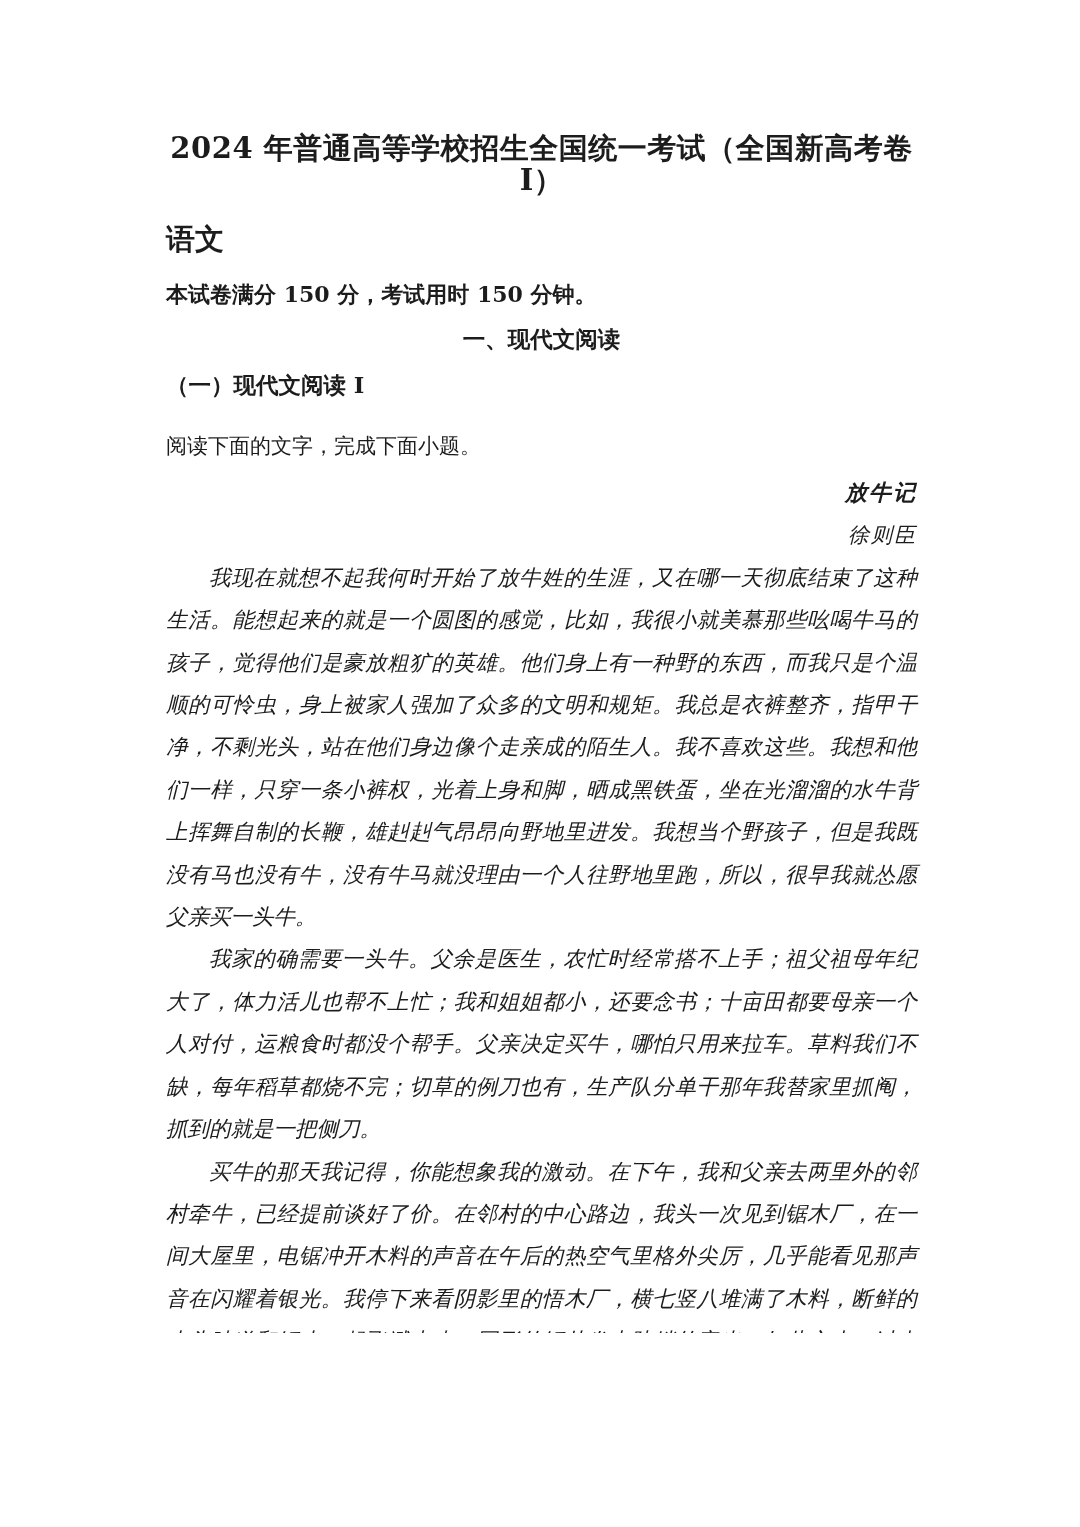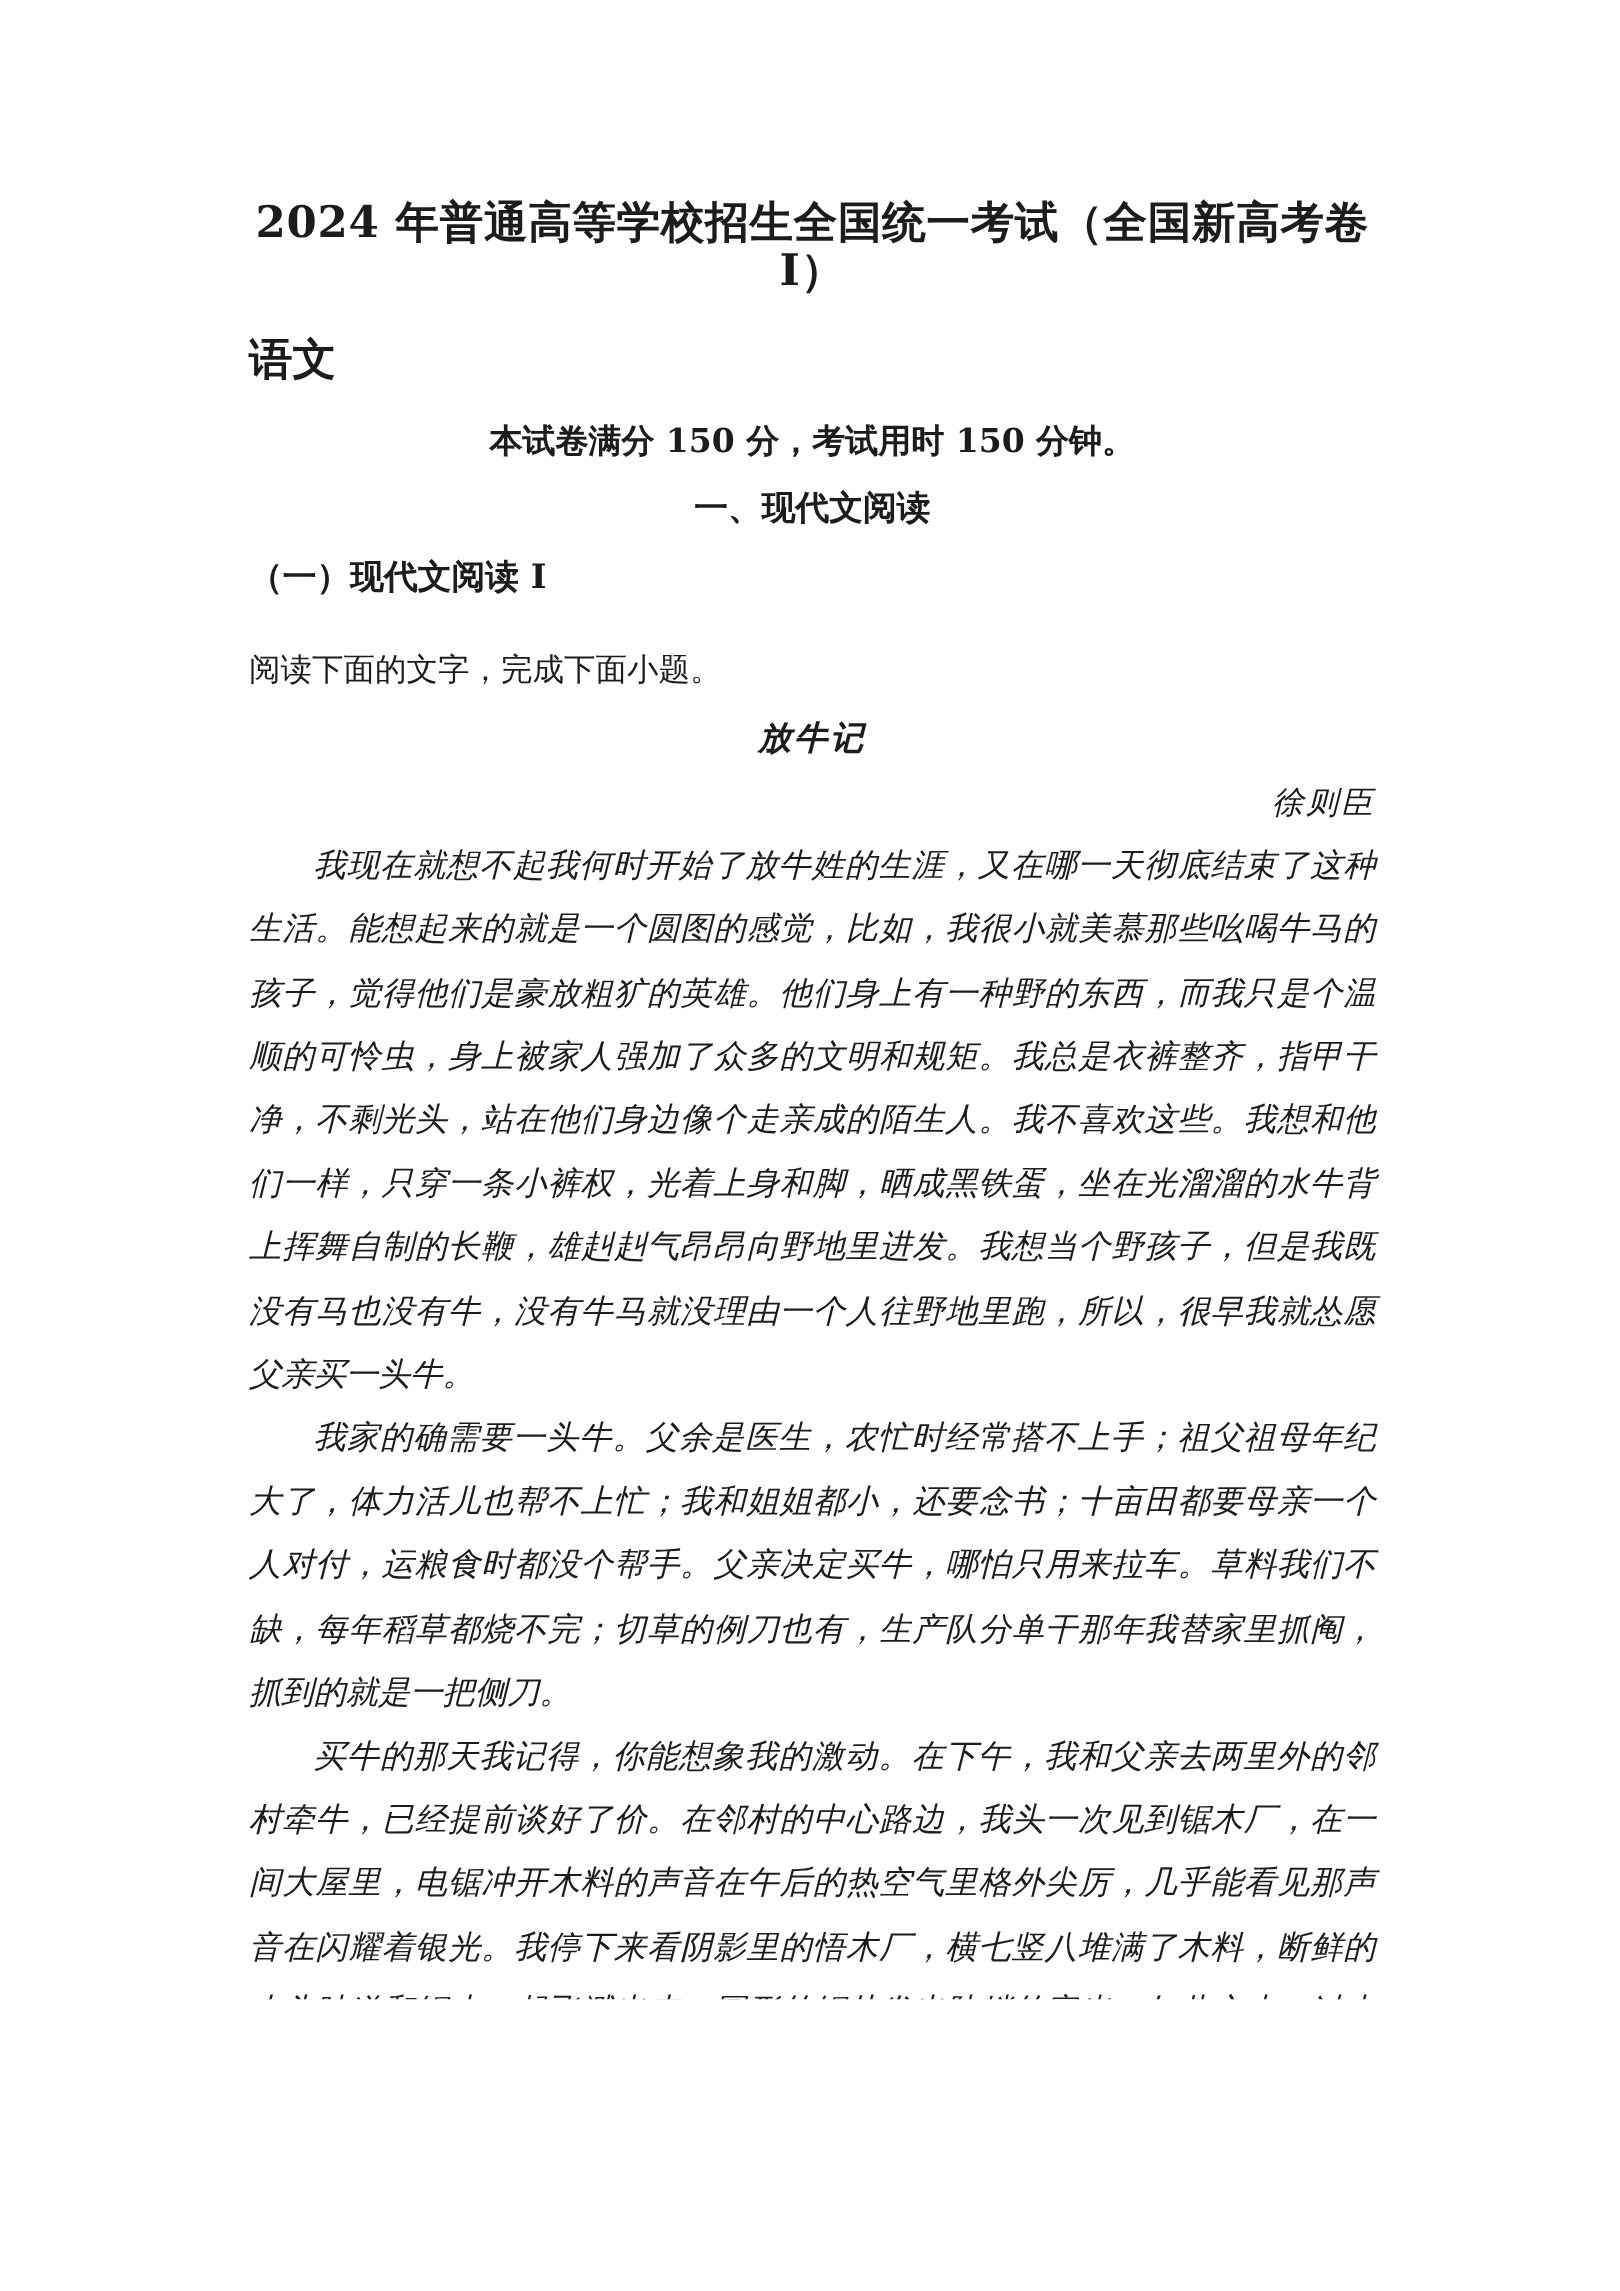--- a/index.html
+++ b/index.html
@@ -30,21 +30,21 @@
   .subject-title {
     font-size: 29px;
     font-weight: bold;
     text-align: left;
     margin: 0 0 25px 0;
     line-height: 1.1;
   }
   .exam-note {
     font-size: 22px;
     font-weight: bold;
-    text-align: center;
+    text-align: left;
     margin: 0 0 19px 0;
     line-height: 1.2;
   }
   .section-heading {
     font-size: 22.5px;
     font-weight: bold;
     text-align: center;
     margin: 0 0 19px 0;
     line-height: 1.2;
   }
@@ -57,21 +57,21 @@
   }
   .instruction {
     font-size: 21px;
     margin: 0 0 20px 0;
     line-height: 1.2;
   }
   .passage-title {
     font-size: 22px;
     font-weight: bold;
     font-style: italic;
-    text-align: center;
+    text-align: right;
     margin: 0 0 17px 0;
     line-height: 1.2;
     letter-spacing: 2px;
   }
   .passage-author {
     font-size: 21px;
     font-style: italic;
     text-align: right;
     margin: 0 0 9px 0;
     line-height: 1.2;

